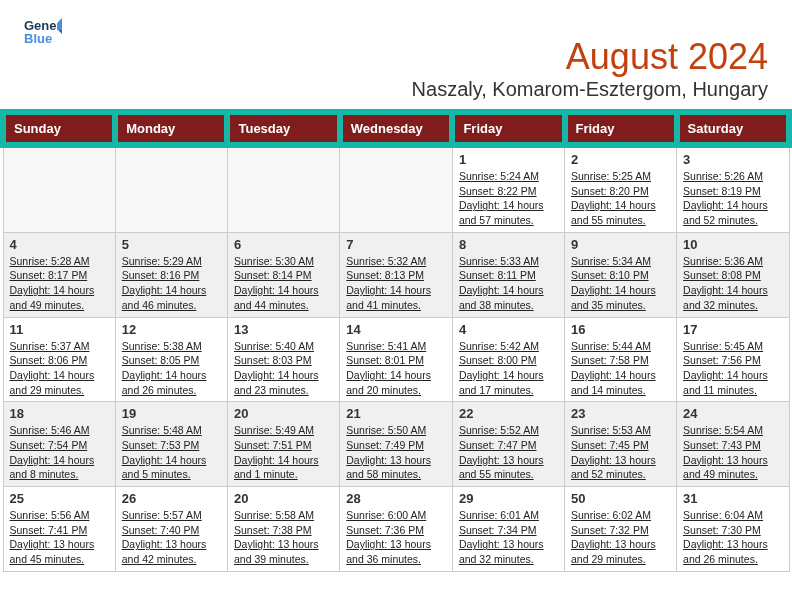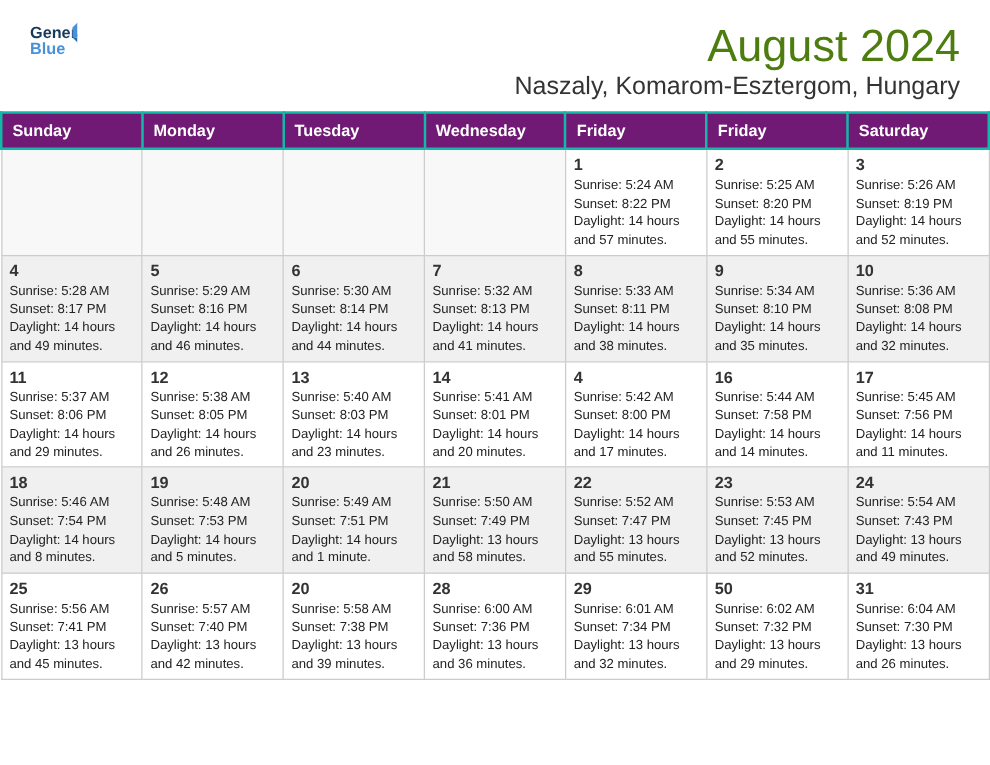--- a/index.html
+++ b/index.html
@@ -1,28 +1,28 @@
 <!DOCTYPE html>
 <html><head>
   <meta charset="utf-8">
   <style>
     * { box-sizing: border-box; margin: 0; padding: 0; }
     body { font-family: Arial, sans-serif; background: #fff; width: 792px; min-height: 612px; }
     .header { padding: 16px 24px 8px 24px; display: flex; align-items: flex-start; justify-content: space-between; }
     .logo { display: flex; align-items: center; gap: 6px; }
     .title-block { text-align: right; }
-    .main-title { font-size: 36px; font-weight: normal; color: #4d7c0f; }
+    .main-title { font-size: 36px; font-weight: normal; color: #c2410c; margin-top: 20px; }
     .subtitle { font-size: 20px; color: #333; }
     .calendar { width: 100%; border-collapse: collapse; margin: 0; }
-    .calendar th { background: #701a75; color: white; text-align: left; padding: 6px 8px; font-size: 13px; font-weight: bold; border: 2px solid #14b8a6; }
+    .calendar th { background: #7f1d1d; color: white; text-align: left; padding: 6px 8px; font-size: 13px; font-weight: bold; border: 6px solid #14b8a6; }
     .calendar td { border: 1px solid #ccc; vertical-align: top; padding: 4px 6px; width: 113px; min-height: 80px; font-size: 11px; color: #333; background: #fff; }
     .calendar td.empty { background: #f8f8f8; }
     .calendar td.alt-row { background: #f0f0f0; }
     .day-num { font-size: 13px; font-weight: bold; display: block; margin-bottom: 2px; }
-    .day-info { font-size: 10.5px; line-height: 1.4; color: #222; }
+    .day-info { font-size: 10.5px; line-height: 1.4; color: #222; text-decoration: underline; }
     .logo-svg { display: inline-block; }
     .header-left { display: flex; flex-direction: column; align-items: flex-start; }
     .table-wrap { padding: 0 0 8px 0; }
   </style>
 </head>
 <body>
 
 <div class="header">
   <div class="header-left">
     <div class="logo">

